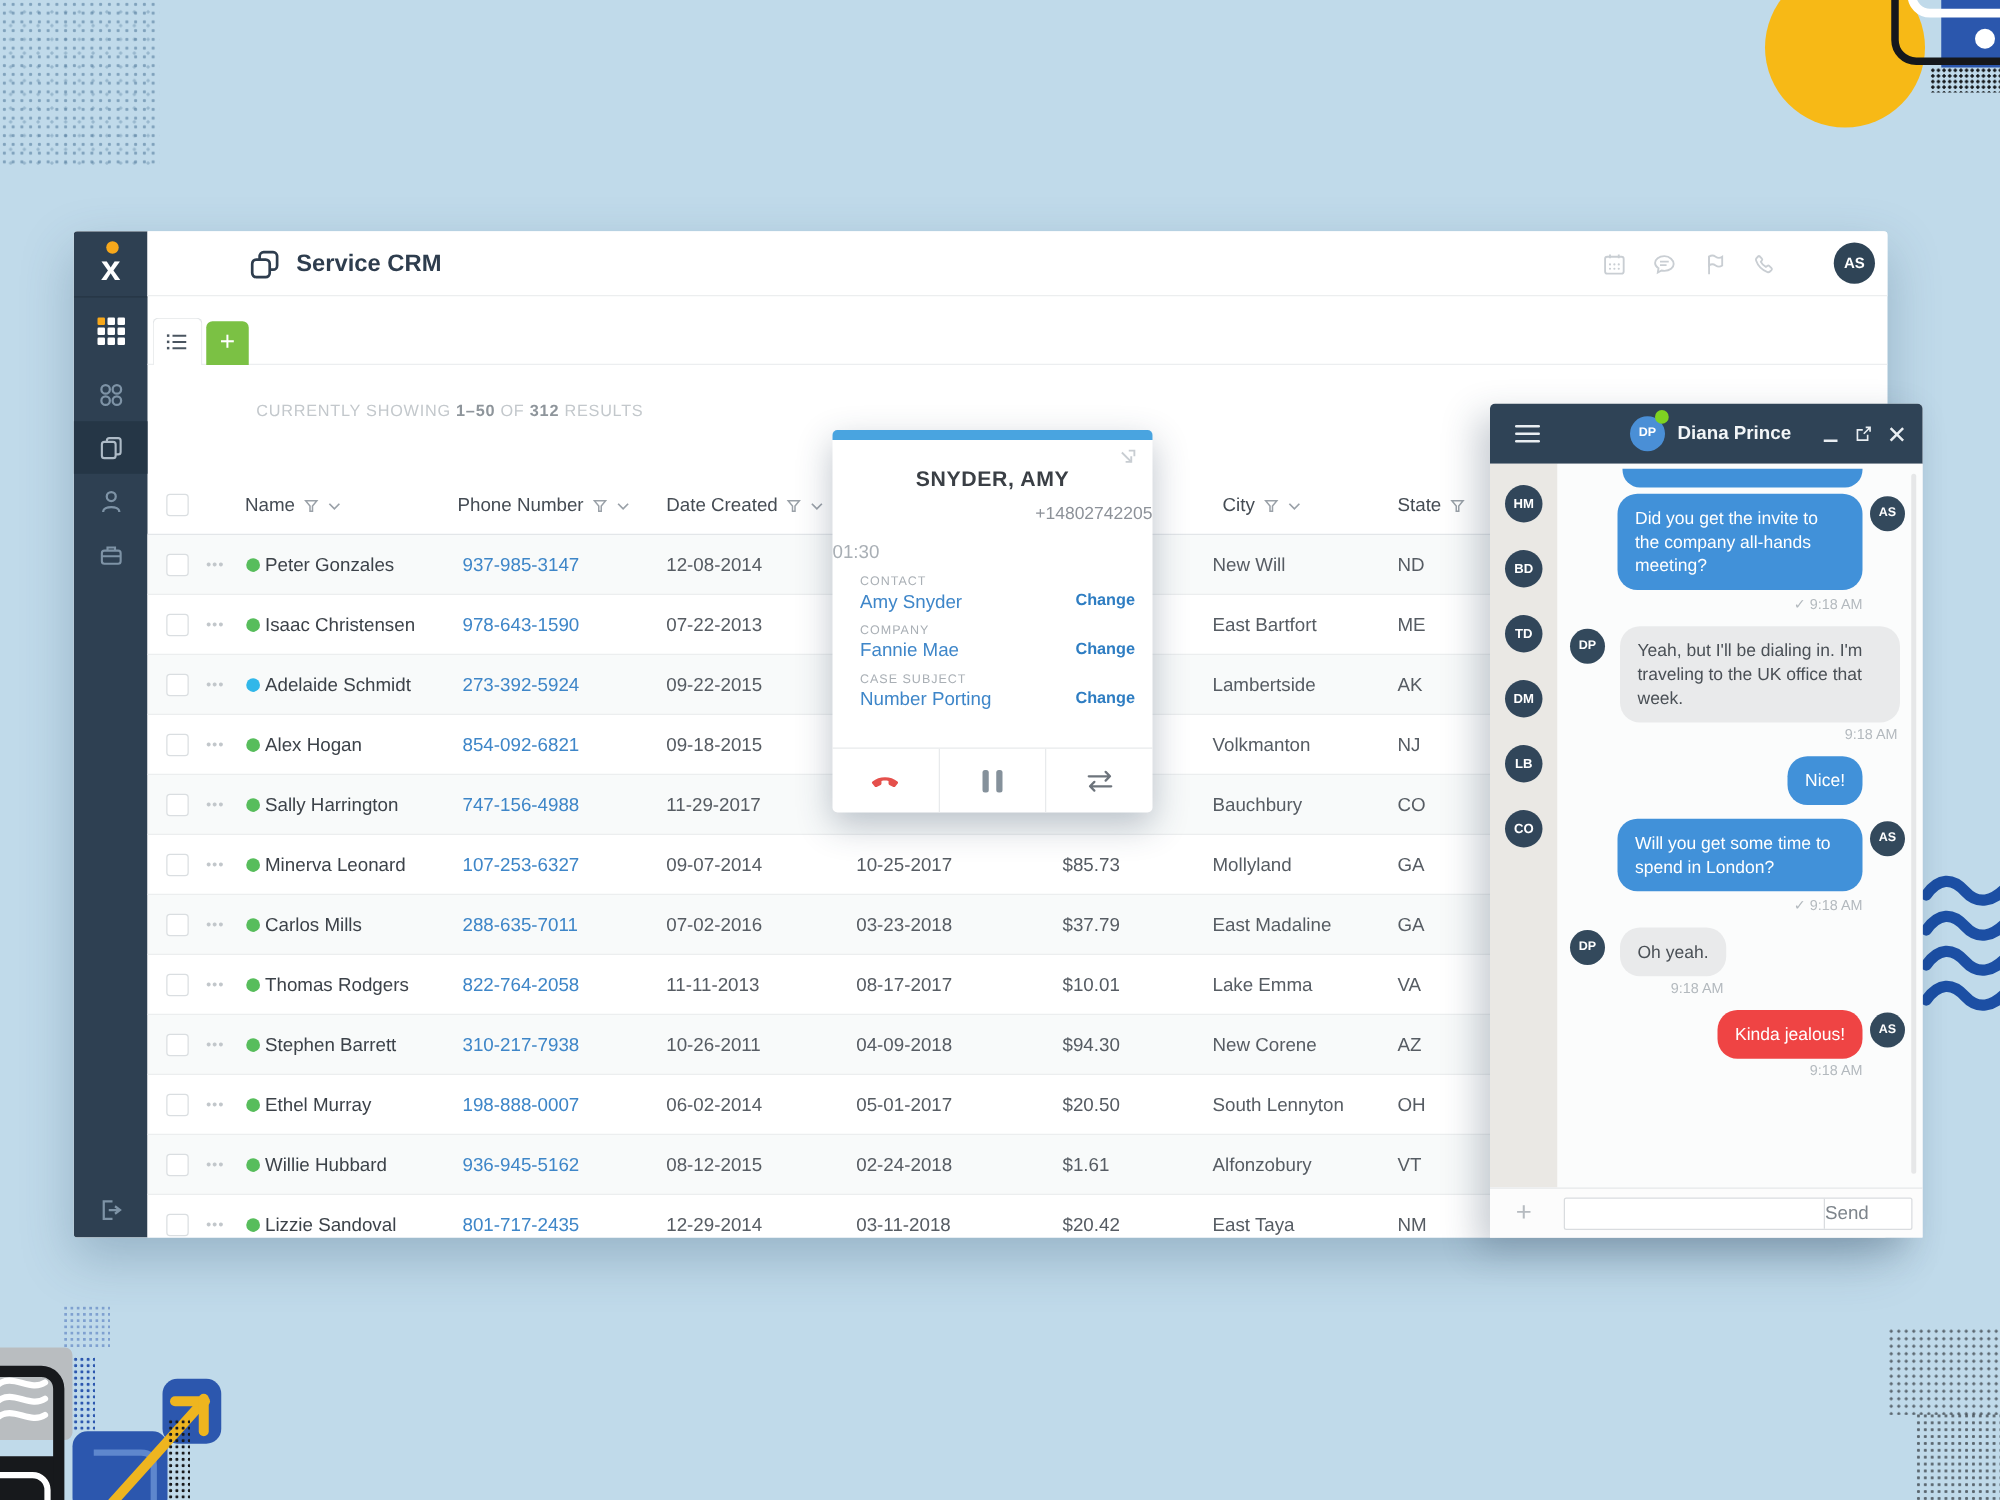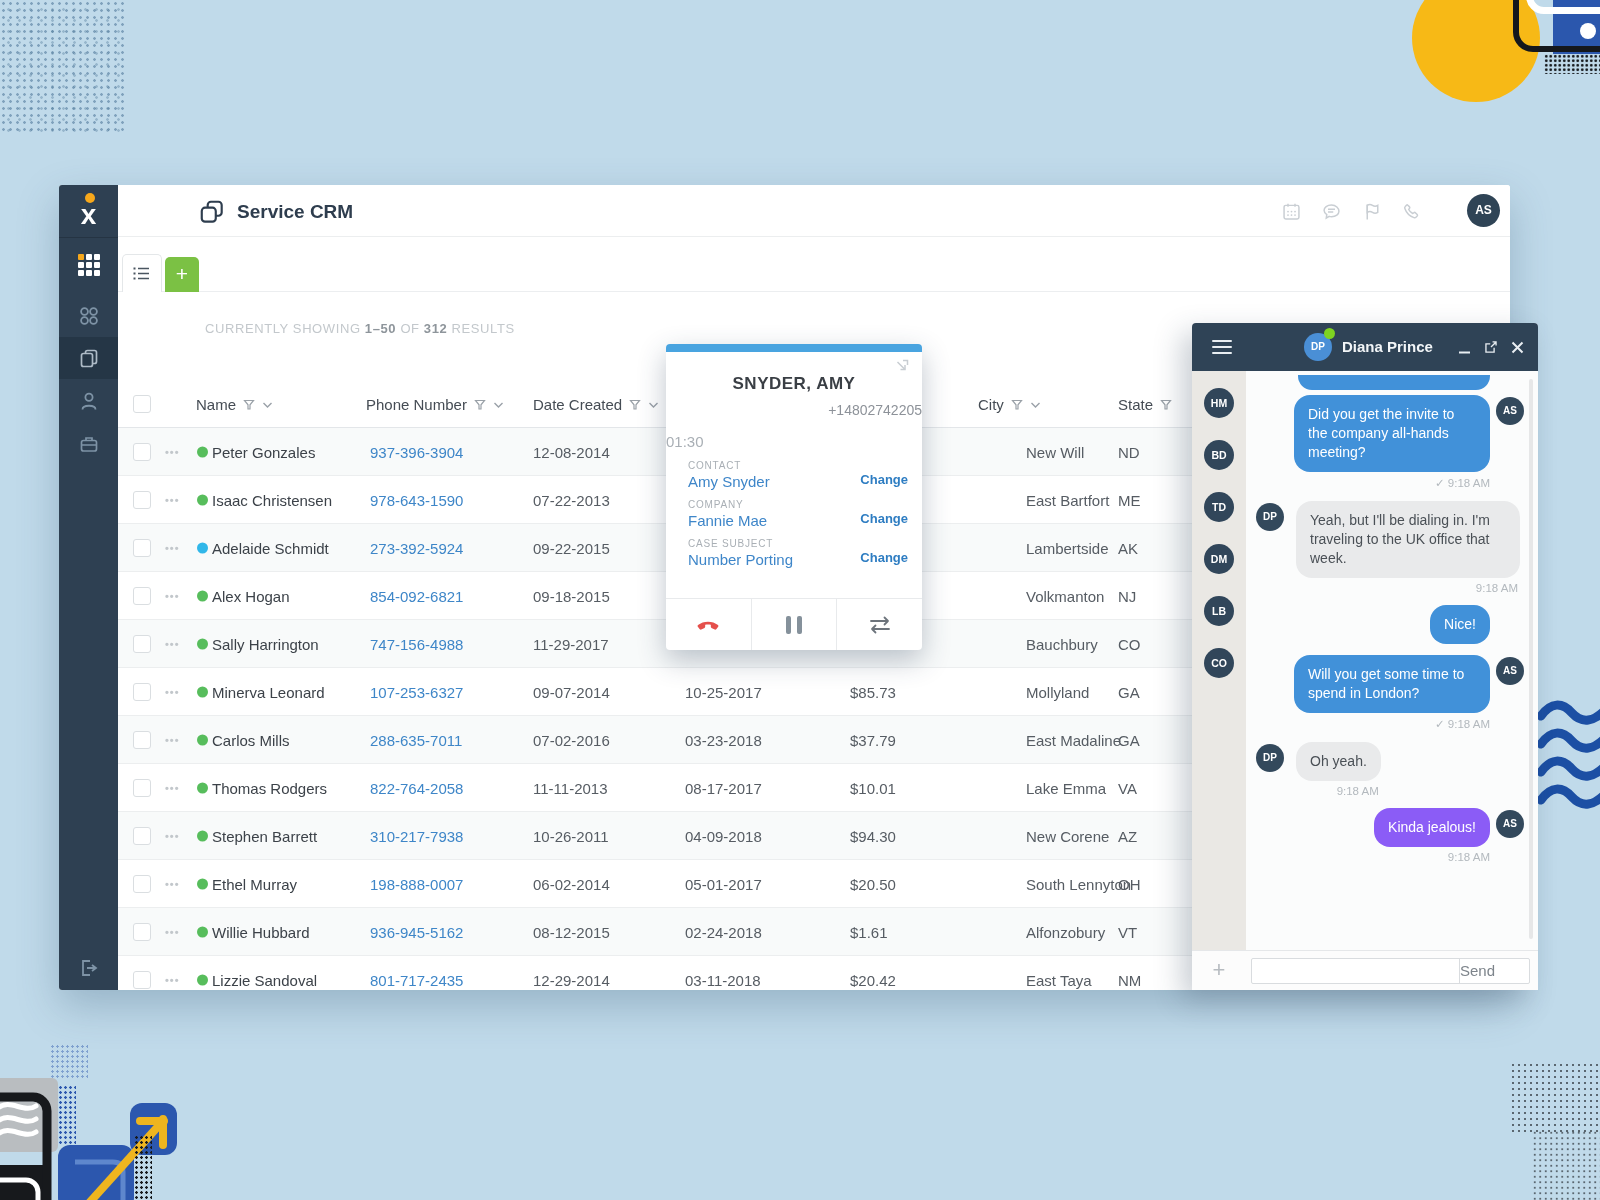--- a/index.html
+++ b/index.html
@@ -69,21 +69,21 @@
   .trow.alt{background:#f8fafa;}
   .cell,.cb,.dots,.sdot{position:absolute;top:50%;transform:translateY(-50%);}
   .cb{width:18px;height:18px;border:1px solid #dadee1;border-radius:3px;background:#fff;}
   .dots{color:#c2c7cb;font-size:11px;letter-spacing:1px;font-weight:700;}
   .sdot{width:11px;height:11px;border-radius:50%;}
   .cell{font-size:15px;color:#565c63;white-space:nowrap;}
   .cell.name{color:#3c4249;}
   .cell.link{color:#3e86c8;}
   .c-cb{left:15px;} .c-dots{left:47px;} .c-sdot{left:79px;} .c-name{left:94px;}
   .c-phone{left:252px;} .c-date{left:415px;} .c-date2{left:567px;} .c-amt{left:732px;}
-  .c-city{left:908px;text-align:right;} .c-state{left:1000px;}
+  .c-city{left:852px;text-align:right;} .c-state{left:1000px;}
 
   
   .callcard{left:666px;top:344px;width:256px;height:306px;background:#fff;border-radius:4px;z-index:5;
     box-shadow:0 10px 28px rgba(40,60,85,.30);}
   .callbar{position:absolute;left:0;top:0;width:100%;height:8px;border-radius:4px 4px 0 0;}
   .call-pop-ic{position:absolute;right:12px;top:14px;}
   .call-title{position:absolute;left:0;top:30px;width:100%;text-align:center;font-size:17px;font-weight:700;
     letter-spacing:.5px;color:#3a3f45;}
   .call-number{position:absolute;left:0;top:58px;width:100%;text-align:right;font-size:14px;color:#8d9299;}
   .call-timer{position:absolute;left:0;top:89px;width:100%;text-align:left;font-size:15px;color:#a9afb5;}
@@ -332,21 +332,21 @@
           </svg>
       </div>
     </div>
 
     <div class="abs tbody" id="rows">
         <div class="trow alt">
           <span class="cb c-cb"></span>
           <span class="dots c-dots">•••</span>
           <span class="sdot c-sdot" style="background: rgb(87, 189, 92);"></span>
           <span class="cell name c-name">Peter Gonzales</span>
-          <span class="cell link c-phone">937-396-3904</span>
+          <span class="cell link c-phone">937-985-3147</span>
           <span class="cell c-date">12-08-2014</span>
           <span class="cell c-date2"></span>
           <span class="cell c-amt"></span>
           <span class="cell c-city">New Will</span>
           <span class="cell c-state">ND</span>
         </div>
         <div class="trow">
           <span class="cb c-cb"></span>
           <span class="dots c-dots">•••</span>
           <span class="sdot c-sdot" style="background: rgb(87, 189, 92);"></span>
@@ -595,21 +595,21 @@
         </div>
         <div class="msg left">
           <div class="mline">
             <span class="mav">DP</span>
             <div class="bubble">Oh yeah.</div>
           </div>
           <div class="mtime">9:18 AM</div>
         </div>
         <div class="msg right">
           <div class="mline">
-            <div class="bubble" style="background: #8b5cf6;">Kinda jealous!</div>
+            <div class="bubble" style="background: #ef4444;">Kinda jealous!</div>
             <span class="mav">AS</span>
           </div>
           <div class="mtime">9:18 AM</div>
         </div>
       </div>
     <div class="chat-scroll"></div>
     <div class="chat-foot">
       <span class="plusbtn">+</span>
       <div class="sendbox">
         <input class="chat-input" value="" style="">

